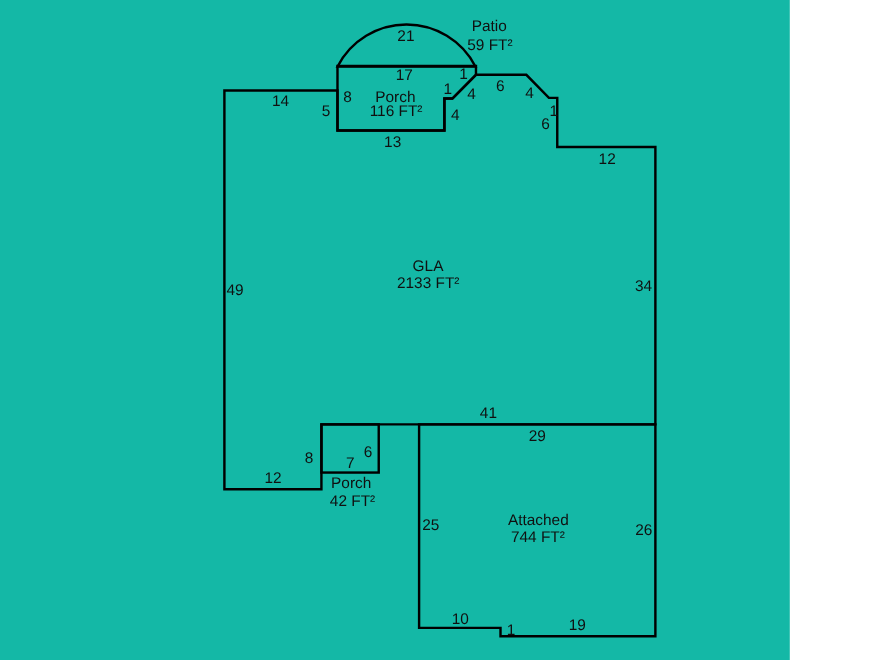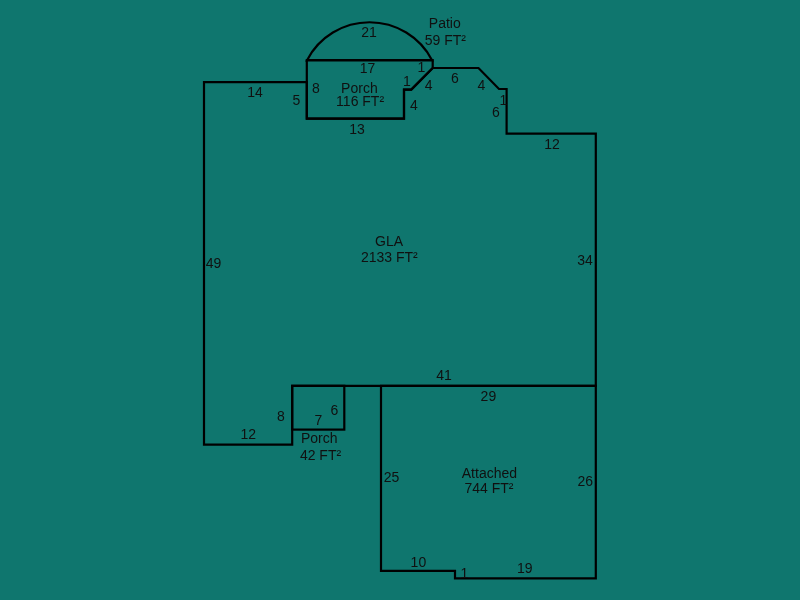--- a/index.html
+++ b/index.html
@@ -1,16 +1,16 @@
 <!DOCTYPE html>
 <html><head>
 <meta charset="utf-8">
 <style>
   html,body{margin:0;padding:0;background:#ffffff;}
-  .page{width:800px;height:600px;position:relative;background:#0f766e;overflow:hidden;}
+  .page{width:718px;height:600px;position:relative;background:#14b8a6;overflow:hidden;}
   svg{position:absolute;left:0;top:0;}
   text{font-family:"Liberation Sans",sans-serif;font-size:14px;fill:#101010;}
 </style>
 </head>
 <body>
 <div class="page">
 <svg width="800" height="600" viewBox="0 0 800 600">
   <g fill="none" stroke="#000000" stroke-width="2.2" stroke-linejoin="miter">
 
     <path d="M 306.9 60.4 A 70.5 70.5 0 0 1 432.2 60.4 Z"></path>

